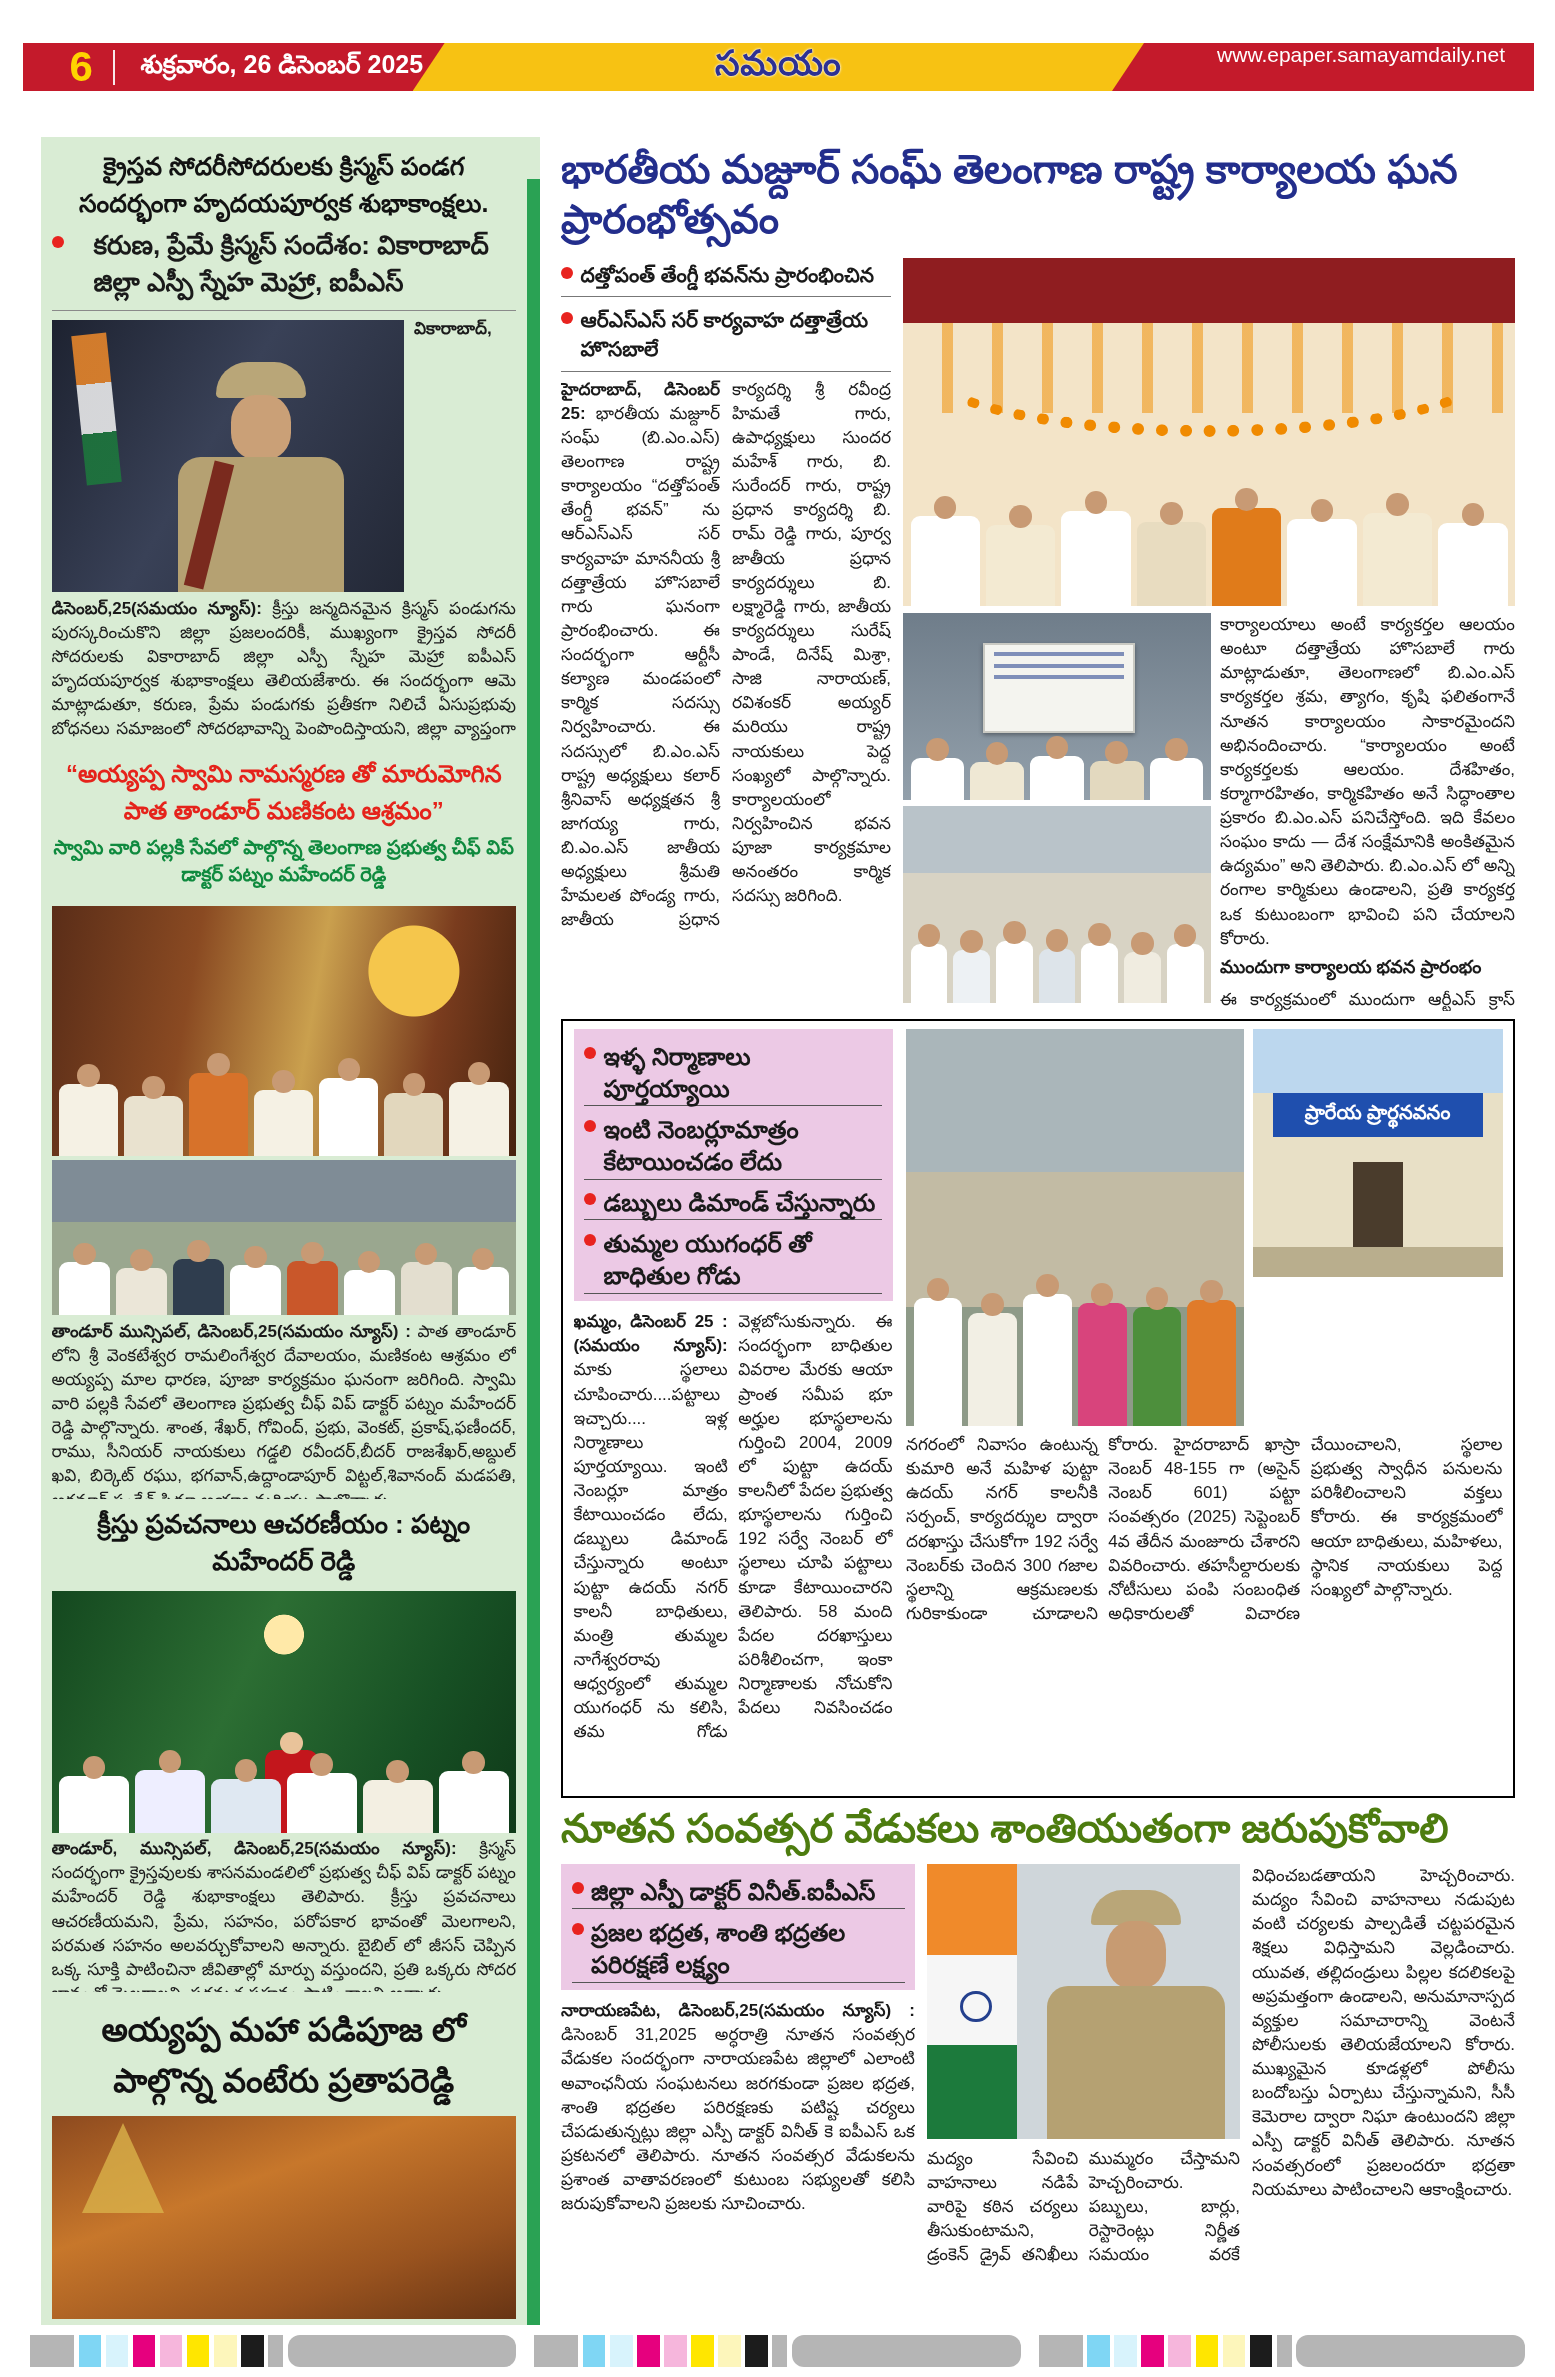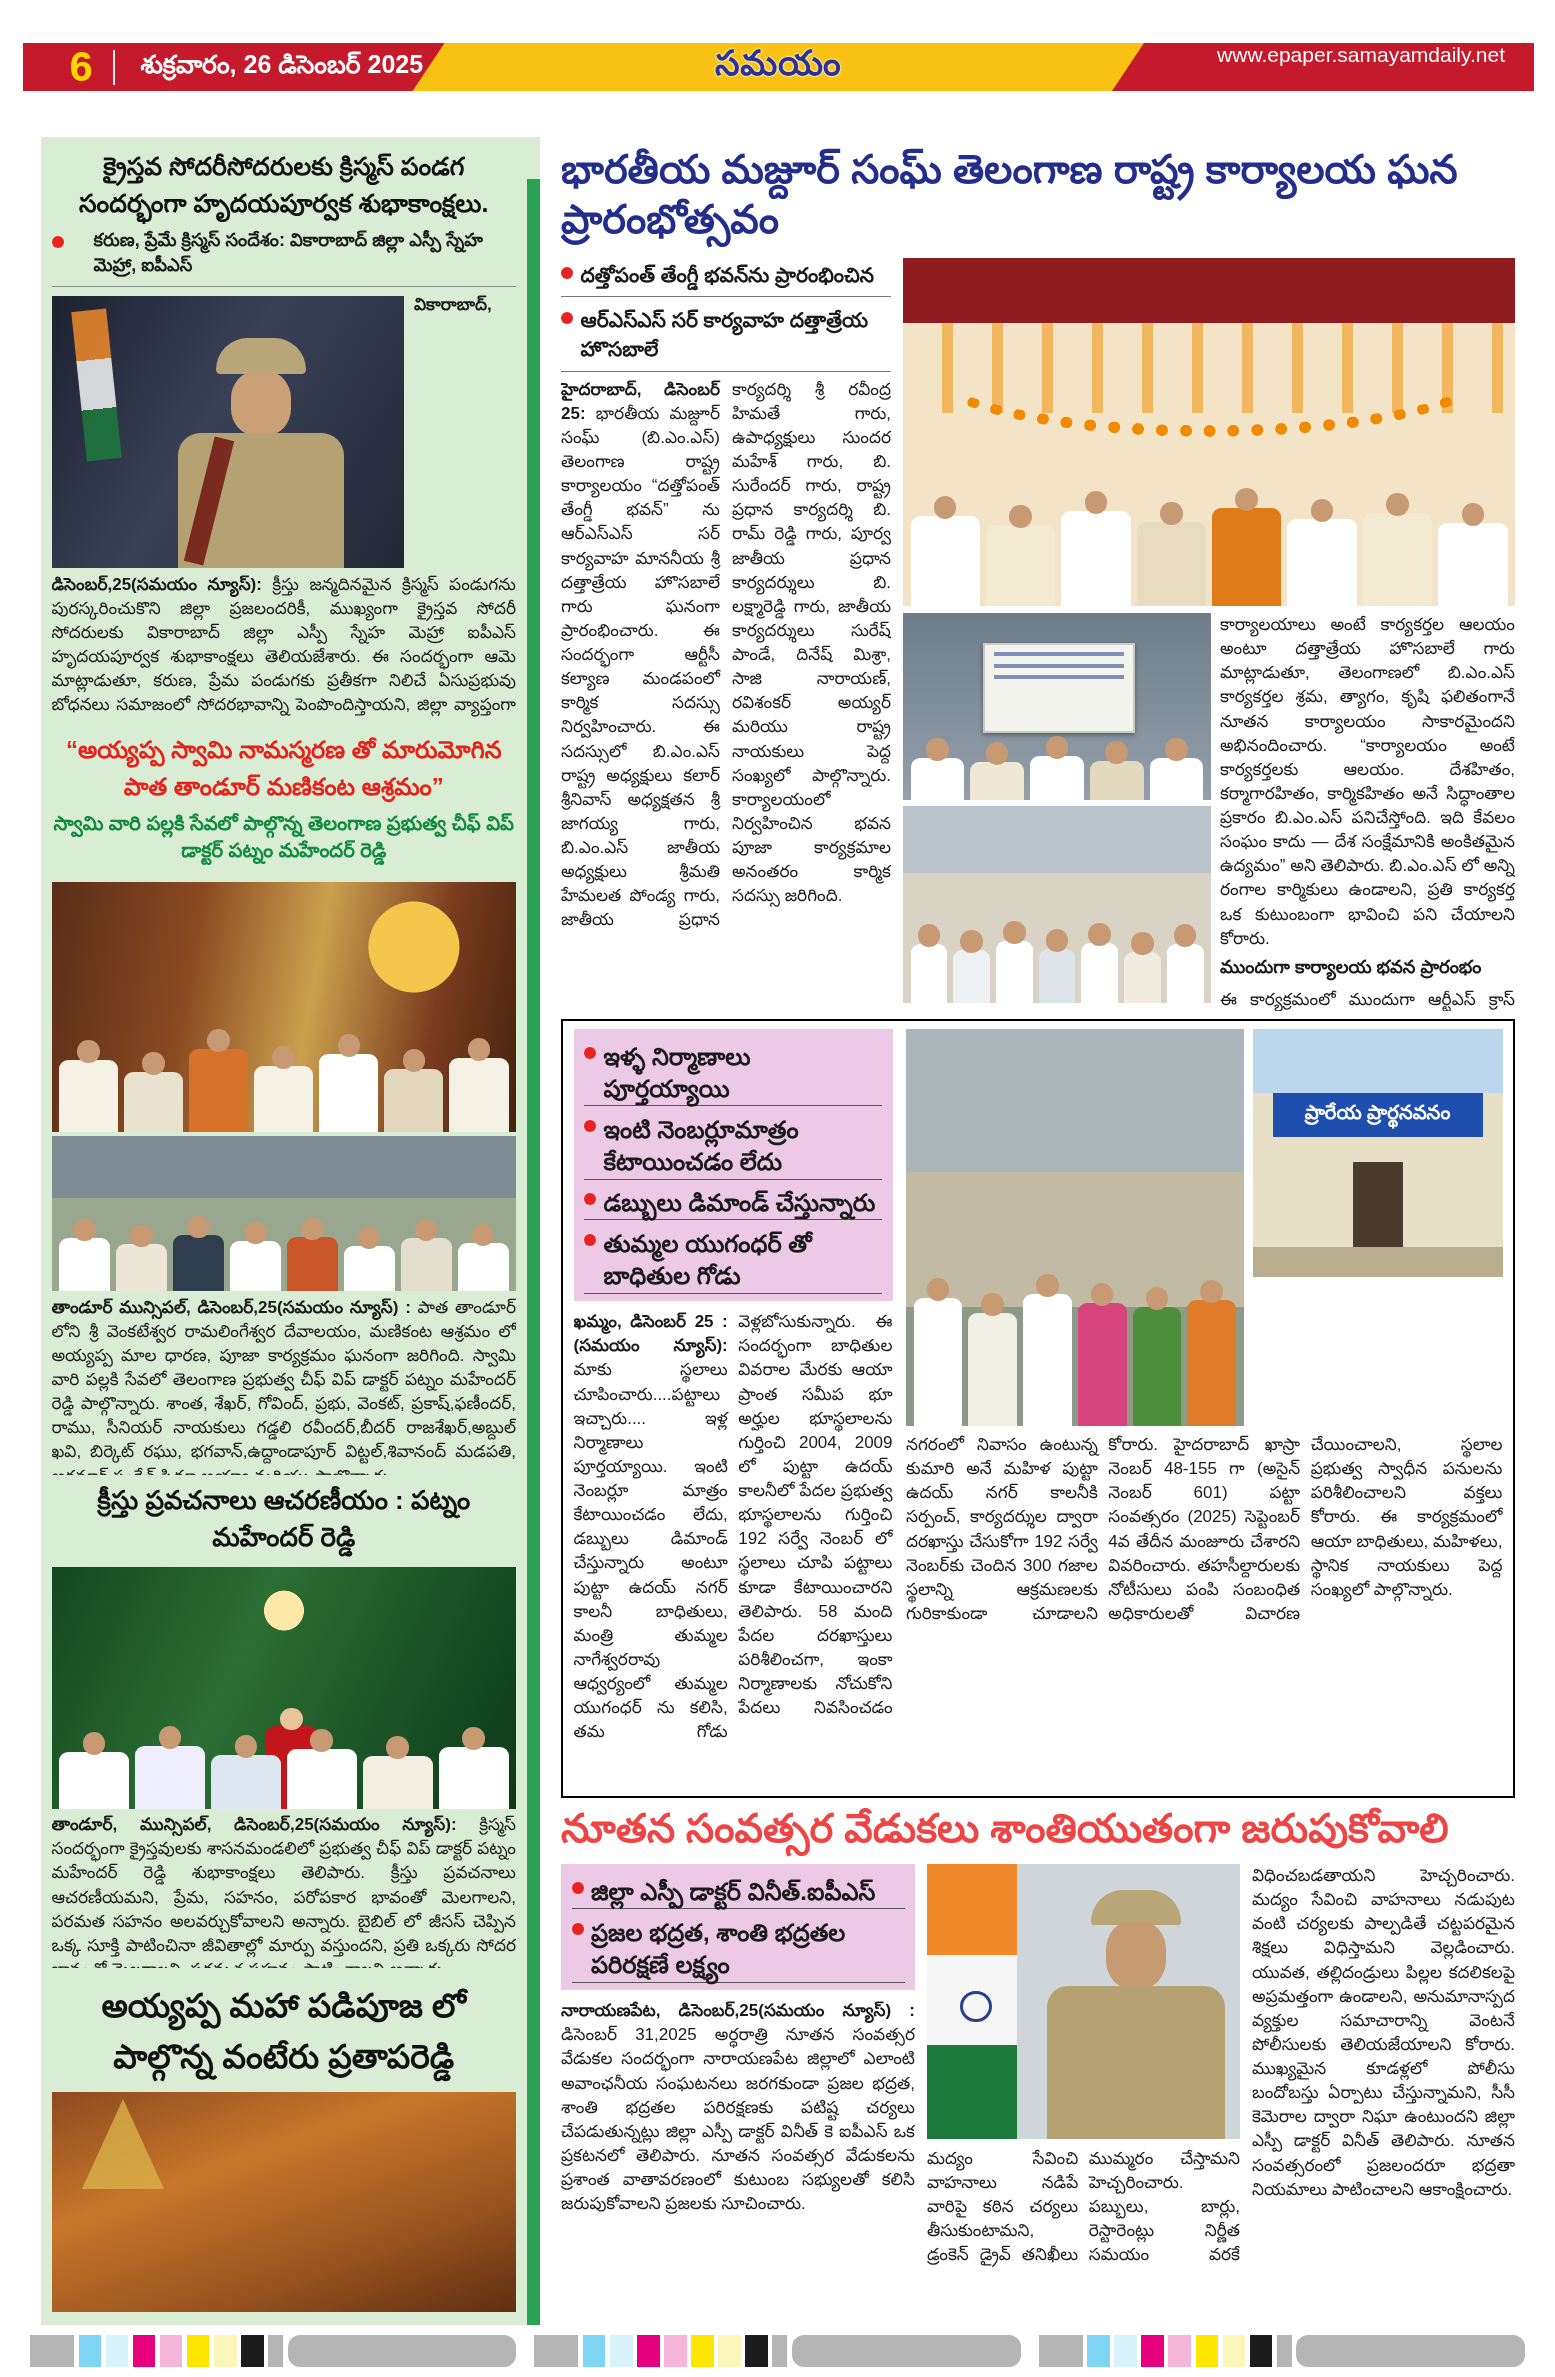--- a/index.html
+++ b/index.html
@@ -21,21 +21,21 @@
   
   .body{font-size:17px;line-height:1.42;text-align:justify;margin:4.5px 0;overflow:hidden;}
   .dl{font-weight:bold;}
   .bullet{display:flex;align-items:flex-start;gap:7.5px;font-weight:bold;}
   .dot{flex:0 0 12px;width:12px;height:12px;border-radius:50%;background:#e8231f;margin-top:6px;}
   
   #leftcol{position:absolute;left:41px;top:137px;width:499px;height:2188px;background:#d9ecd4;}
   #leftcol .inner{position:absolute;left:10.5px;right:24px;top:6px;bottom:6px;overflow:hidden;}
   .lc-strip{position:absolute;right:0;top:42px;bottom:0;width:13.5px;background:#2aa254;}
   .h-a1{font-size:25px;font-weight:bold;text-align:center;line-height:1.5;margin:4.5px 0 7.5px;color:#121212;}
-  .lc-bullet{font-size:18px;border-bottom:1.5px solid #8a8a8a;padding-bottom:6px;margin-bottom:6px;gap:30px;}
+  .lc-bullet{font-size:26px;border-bottom:1.5px solid #8a8a8a;padding-bottom:6px;margin-bottom:6px;gap:30px;}
   .h-red{font-size:24px;font-weight:bold;color:#e5231b;text-align:center;line-height:1.55;margin:12px 0 4.5px;}
   .h-green{font-size:19.6px;font-weight:bold;color:#0f8a3e;text-align:center;line-height:1.4;margin:0 0 17px;}
   .h-black36{font-size:26px;font-weight:bold;text-align:center;margin:10.5px 0 7.5px;color:#121212;}
   .h-black44{font-size:33px;font-weight:bold;text-align:center;line-height:1.55;margin:12px 0 9px;color:#121212;}
   
   .photo{position:relative;overflow:hidden;background:#9aa1a8;}
   .people{display:flex;align-items:flex-end;gap:6px;position:absolute;left:7.5px;right:7.5px;bottom:0;}
   .pp{flex:1;height:54px;border-radius:9px 9px 0 0;position:relative;background:#f2efe6;}
   .pp::before{content:"";position:absolute;top:-19.6px;left:50%;width:22.6px;height:22.6px;margin-left:-11.3px;border-radius:50%;background:#c89a74;}
   .ph-officer{float:left;width:352px;height:272px;margin:3px 10.5px 4.5px 0;
@@ -103,21 +103,21 @@
   .pinkbox{background:#ecc9e5;padding:12px 10.5px 6px;margin-bottom:9px;}
   .pinkbox .bullet{font-size:24px;line-height:1.35;border-bottom:1.5px solid #555;margin-bottom:7.5px;}
   .ma-body2{column-count:2;column-gap:10.5px;height:451px;}
   .ma-right{flex:1;}
   .ma-photorow{display:flex;gap:9px;}
   .ma-photorow .main{flex:1.35;}
   .ma-photorow .side{flex:1;}
   .ma-body3{column-count:3;column-gap:10.5px;height:262px;margin-top:7.5px;}
   
   #botarticle{position:absolute;left:561px;top:1804px;width:954px;height:521px;overflow:hidden;}
-  .h-bot{font-size:40px;font-weight:bold;color:#ef4444;line-height:1.2;margin:0 0 12px;}
+  .h-bot{font-size:40px;font-weight:bold;color:#4d7c0f;line-height:1.2;margin:0 0 12px;}
   .ba-grid{display:flex;gap:12px;}
   .ba-left{flex:0 0 354px;}
   .ba-mid{flex:0 0 313px;}
   .ba-right{flex:1;overflow:hidden;}
   .ba-body2{column-count:2;column-gap:10.5px;height:132px;margin-top:7.5px;}
   
   #printbars{position:absolute;left:30px;right:30px;bottom:10.5px;height:32px;display:flex;justify-content:space-between;gap:18px;}
   .bar-group{display:flex;align-items:stretch;gap:4.5px;flex:1;}
   .bar-group span{display:block;height:100%;}
 </style>

